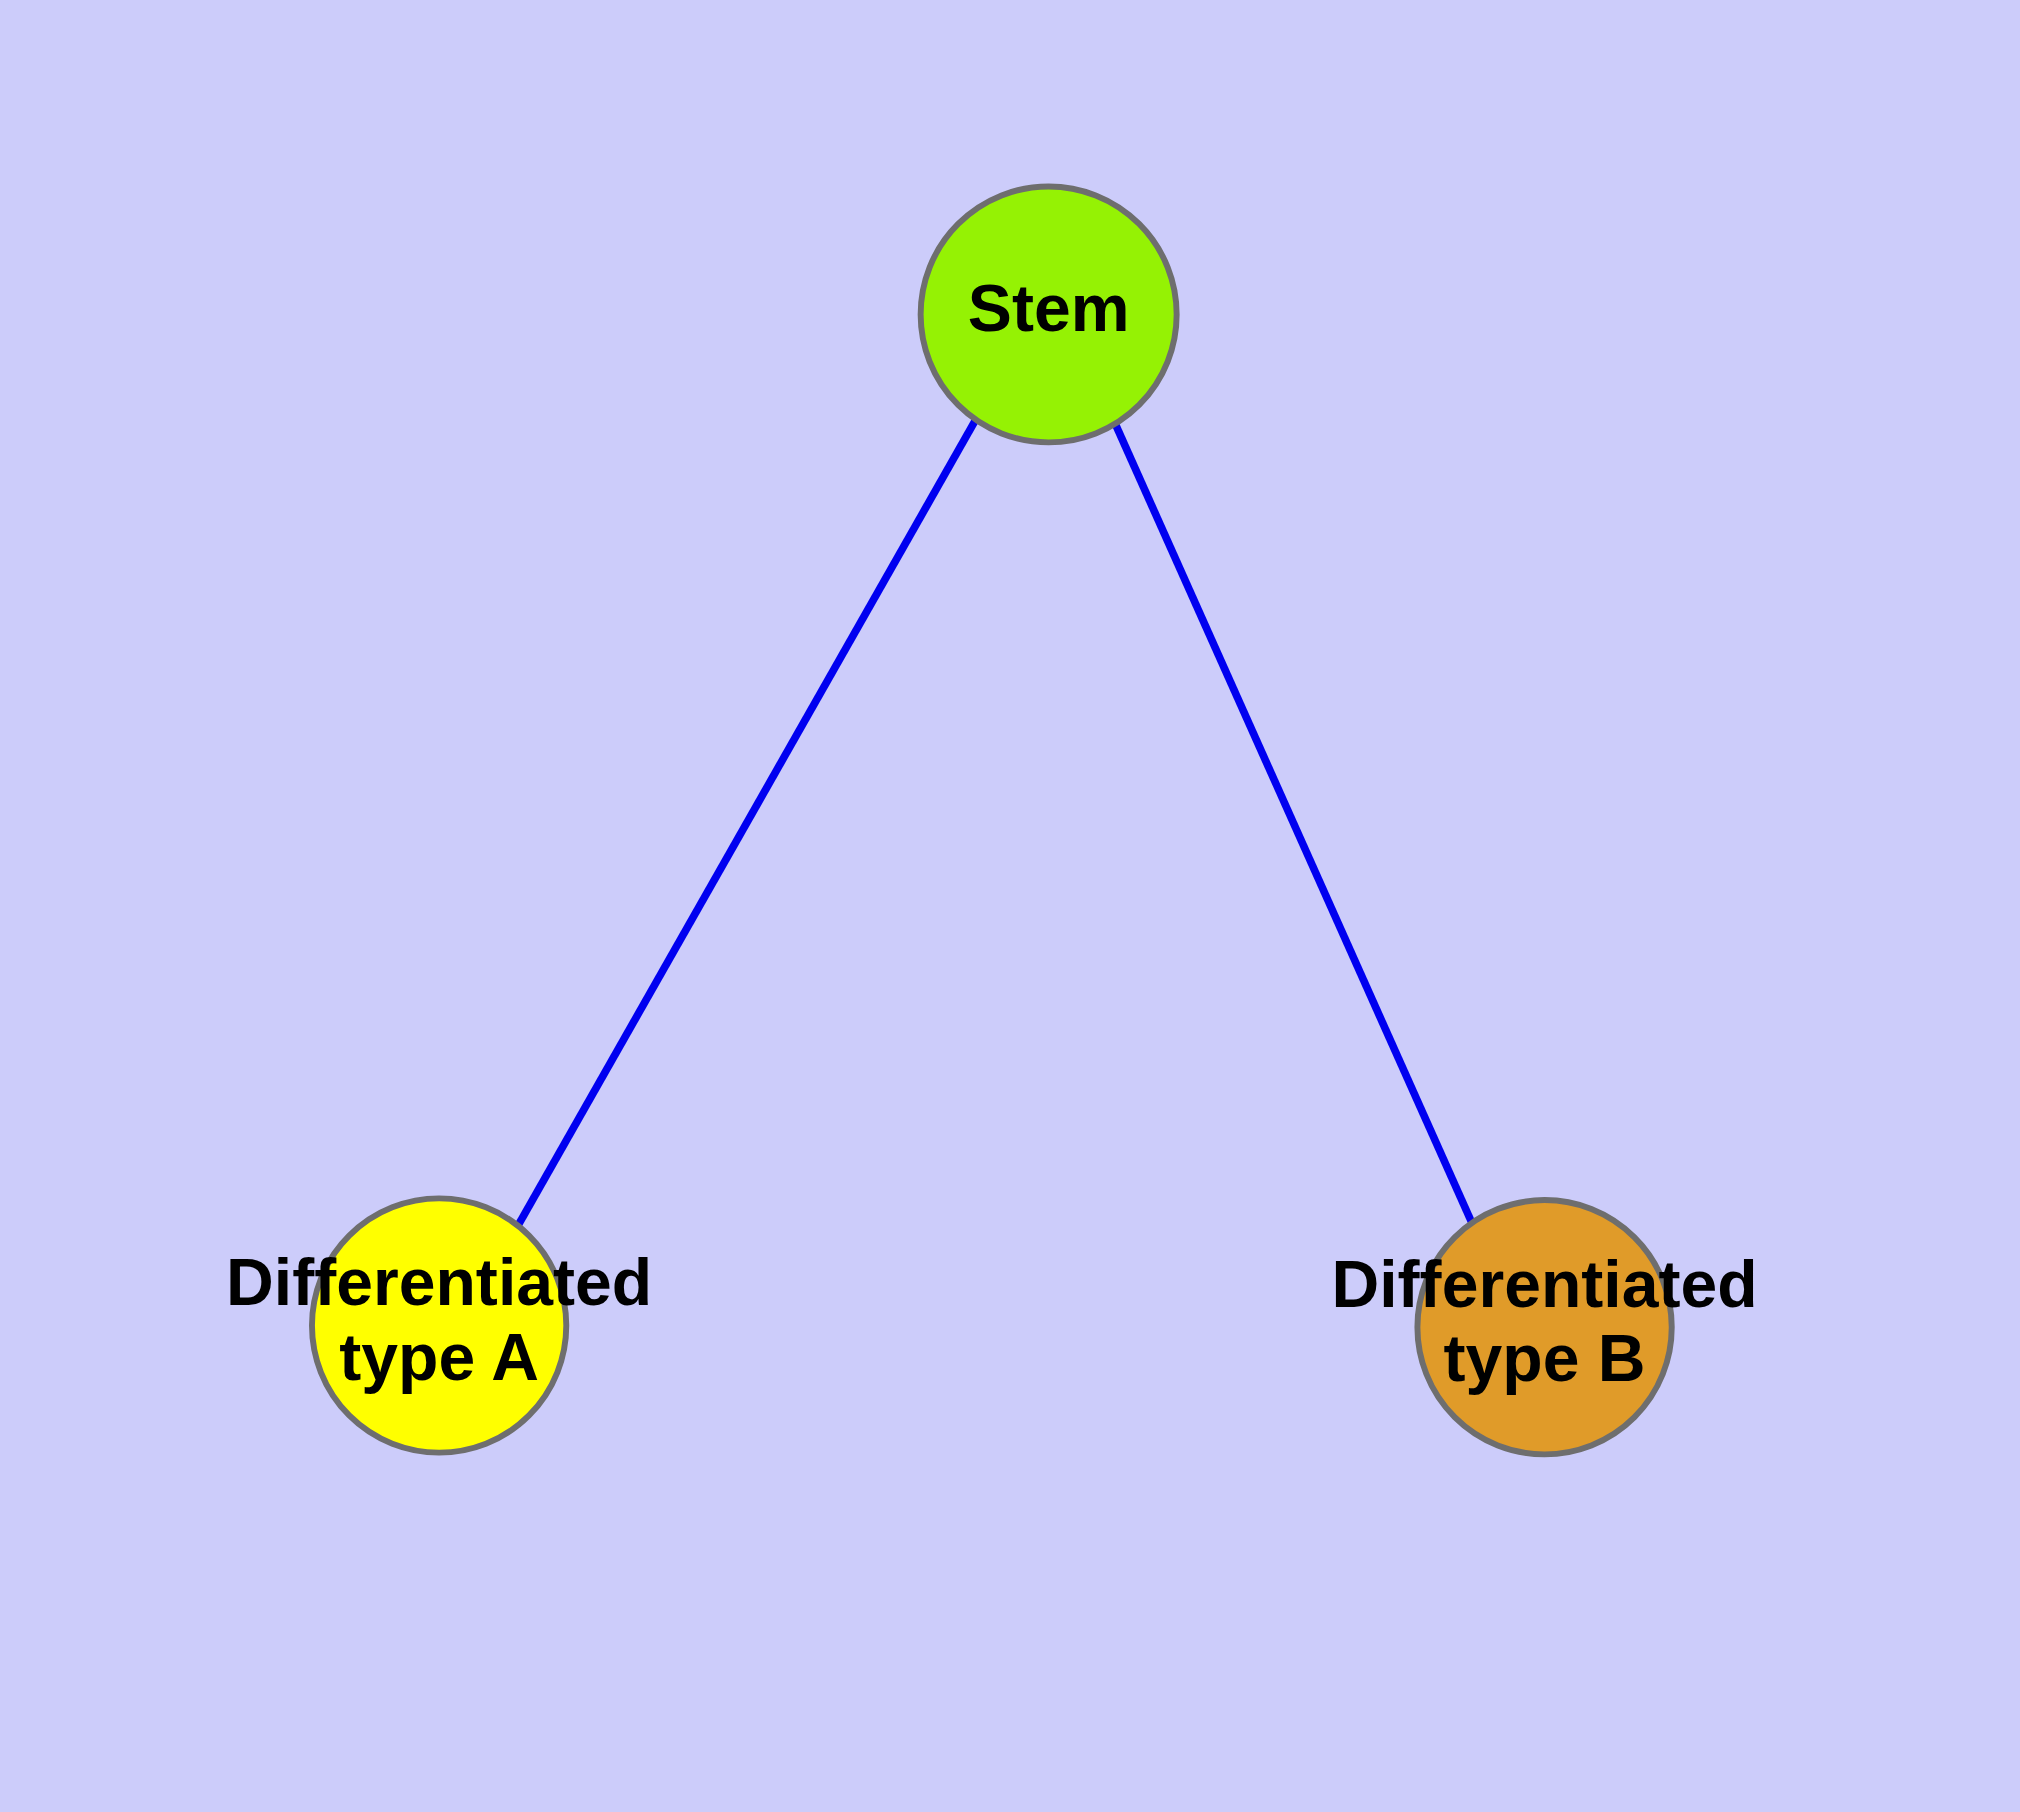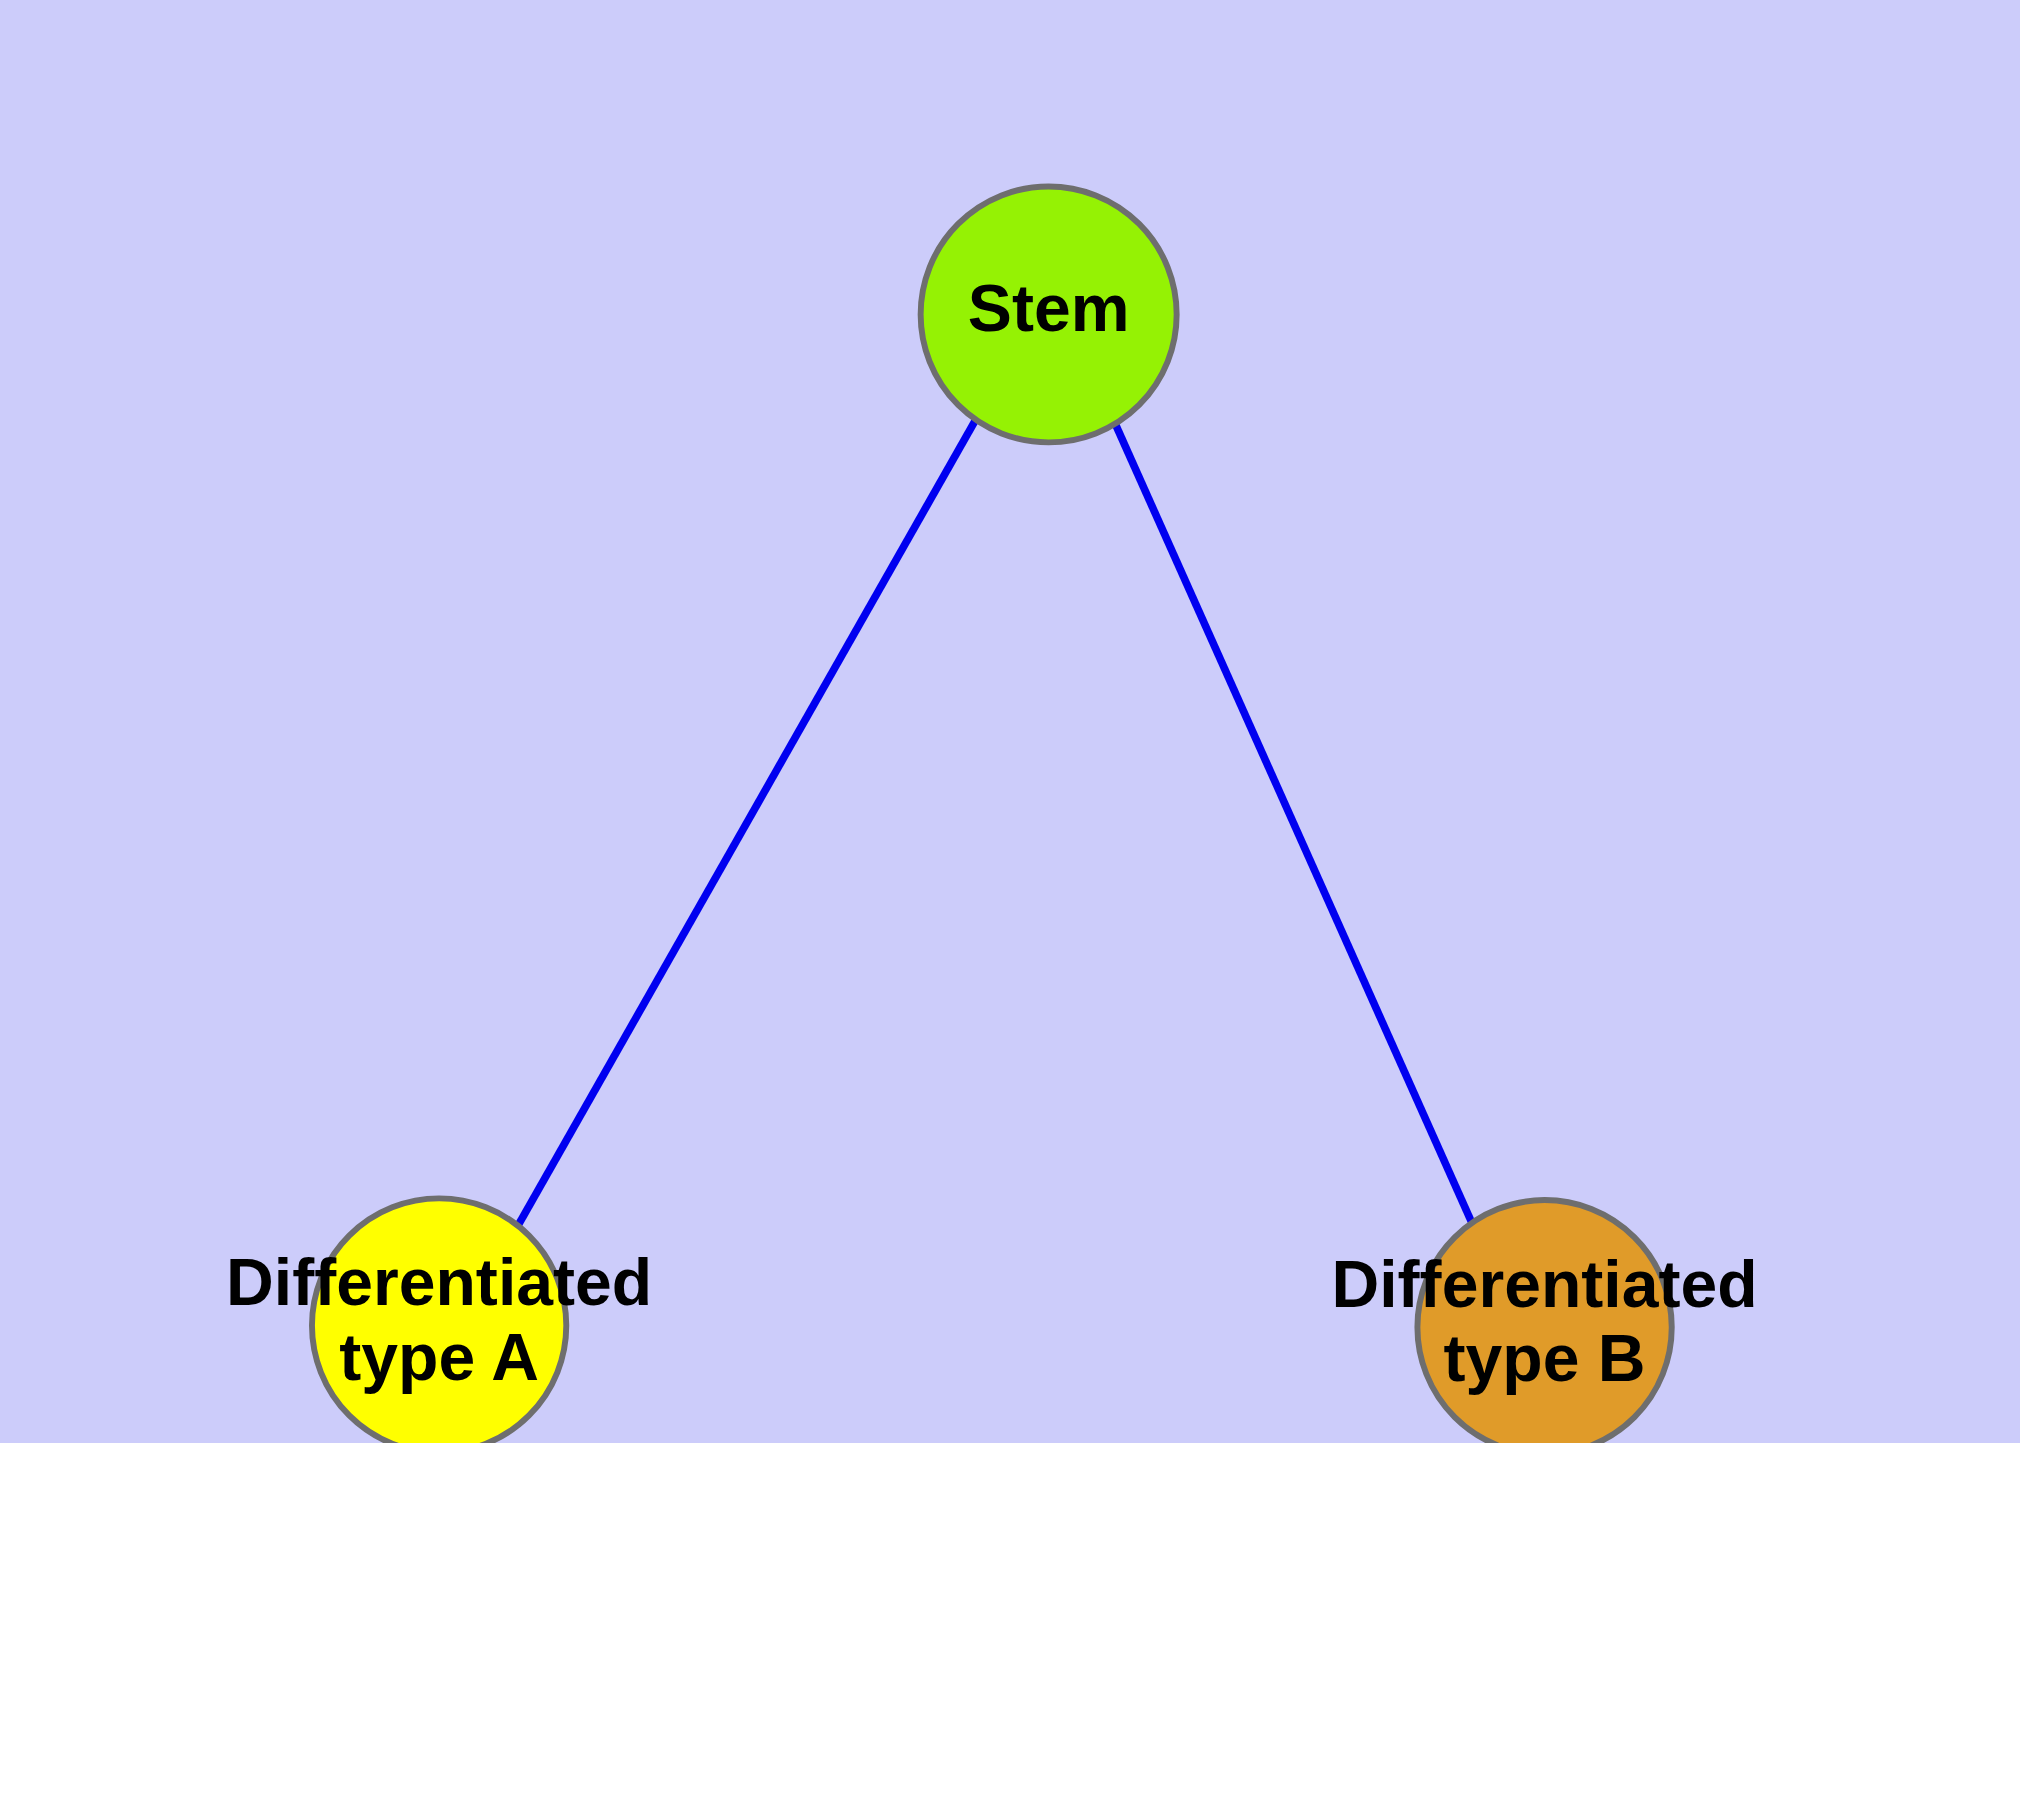--- a/index.html
+++ b/index.html
@@ -3,21 +3,21 @@
 <meta charset="utf-8">
 <style>
   html, body {
     margin: 0;
     padding: 0;
     background: #ffffff;
   }
   #canvas {
     position: relative;
     width: 2021px;
-    height: 1443px;
+    height: 1812px;
     overflow: hidden;
     font-family: "Liberation Sans", sans-serif;
   }
   #graph-svg {
     position: absolute;
     top: 0;
     left: 0;
     width: 2021px;
     height: 1812px;
     display: block;

